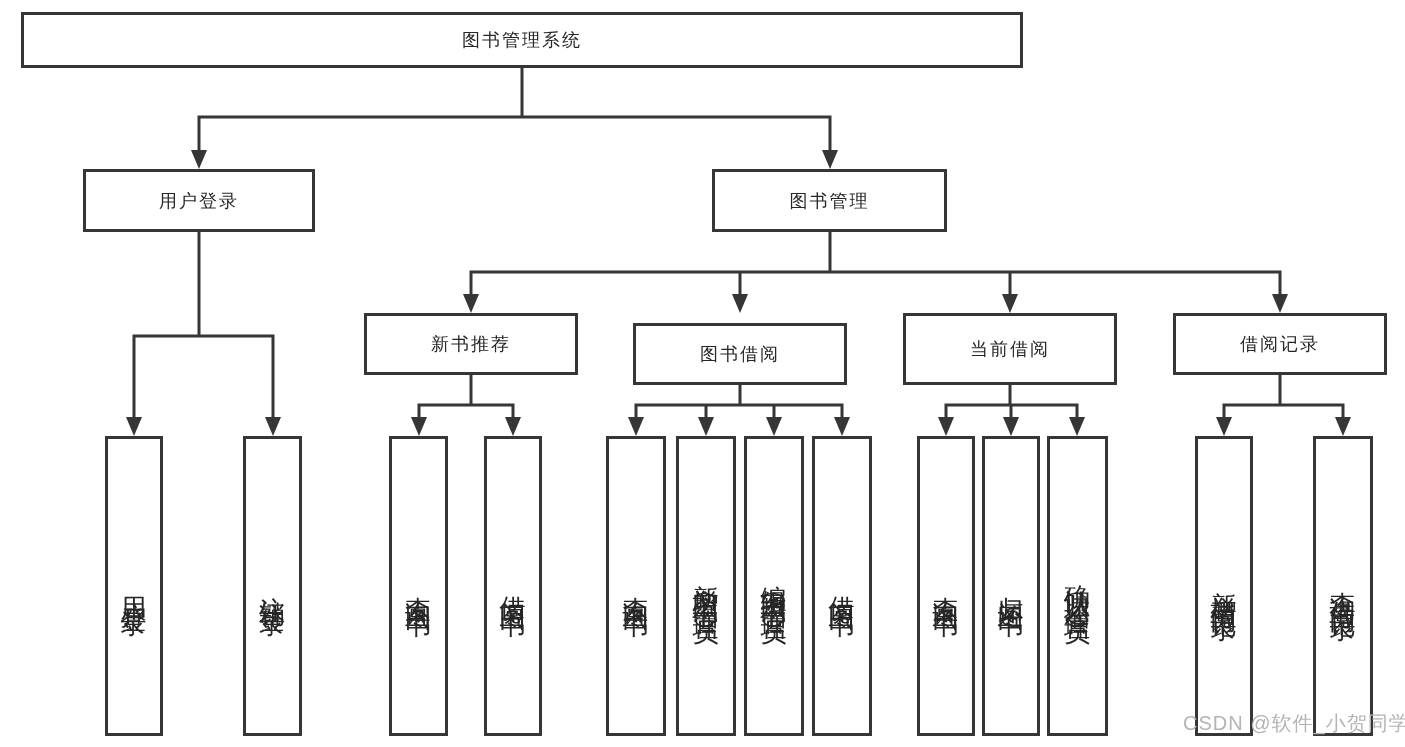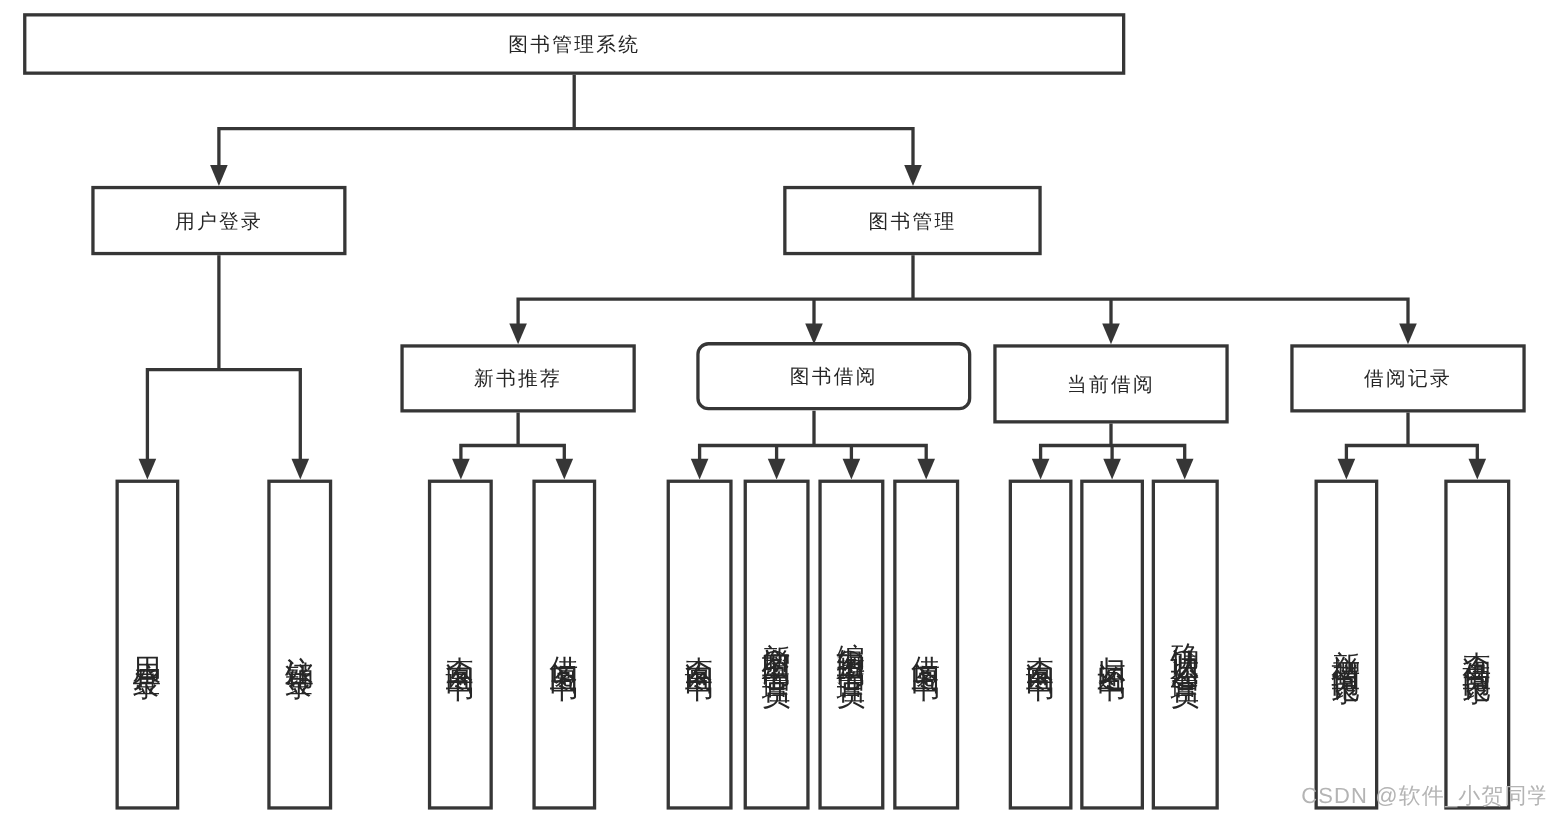--- a/index.html
+++ b/index.html
@@ -103,21 +103,21 @@
   <div class="box h" style="left:83px; top:169px; width:232px; height:63px;">
     <span>用户登录</span>
   </div>
   <div class="box h" style="left:712px; top:169px; width:235px; height:63px;">
     <span>图书管理</span>
   </div>
 
   <div class="box h" style="left:364px; top:313px; width:214px; height:62px;">
     <span>新书推荐</span>
   </div>
-  <div class="box h" style="left:633px; top:311px; width:250px; height:62px;border-radius:11px;">
+  <div class="box h" style="left:633px; top:323px; width:214px; height:62px;">
     <span>图书借阅</span>
   </div>
   <div class="box h" style="left:903px; top:313px; width:214px; height:72px;">
     <span>当前借阅</span>
   </div>
   <div class="box h" style="left:1173px; top:313px; width:214px; height:62px;">
     <span>借阅记录</span>
   </div>
 
   <div class="box v" style="left:105px; top:436px; width:58px; height:300px;">

